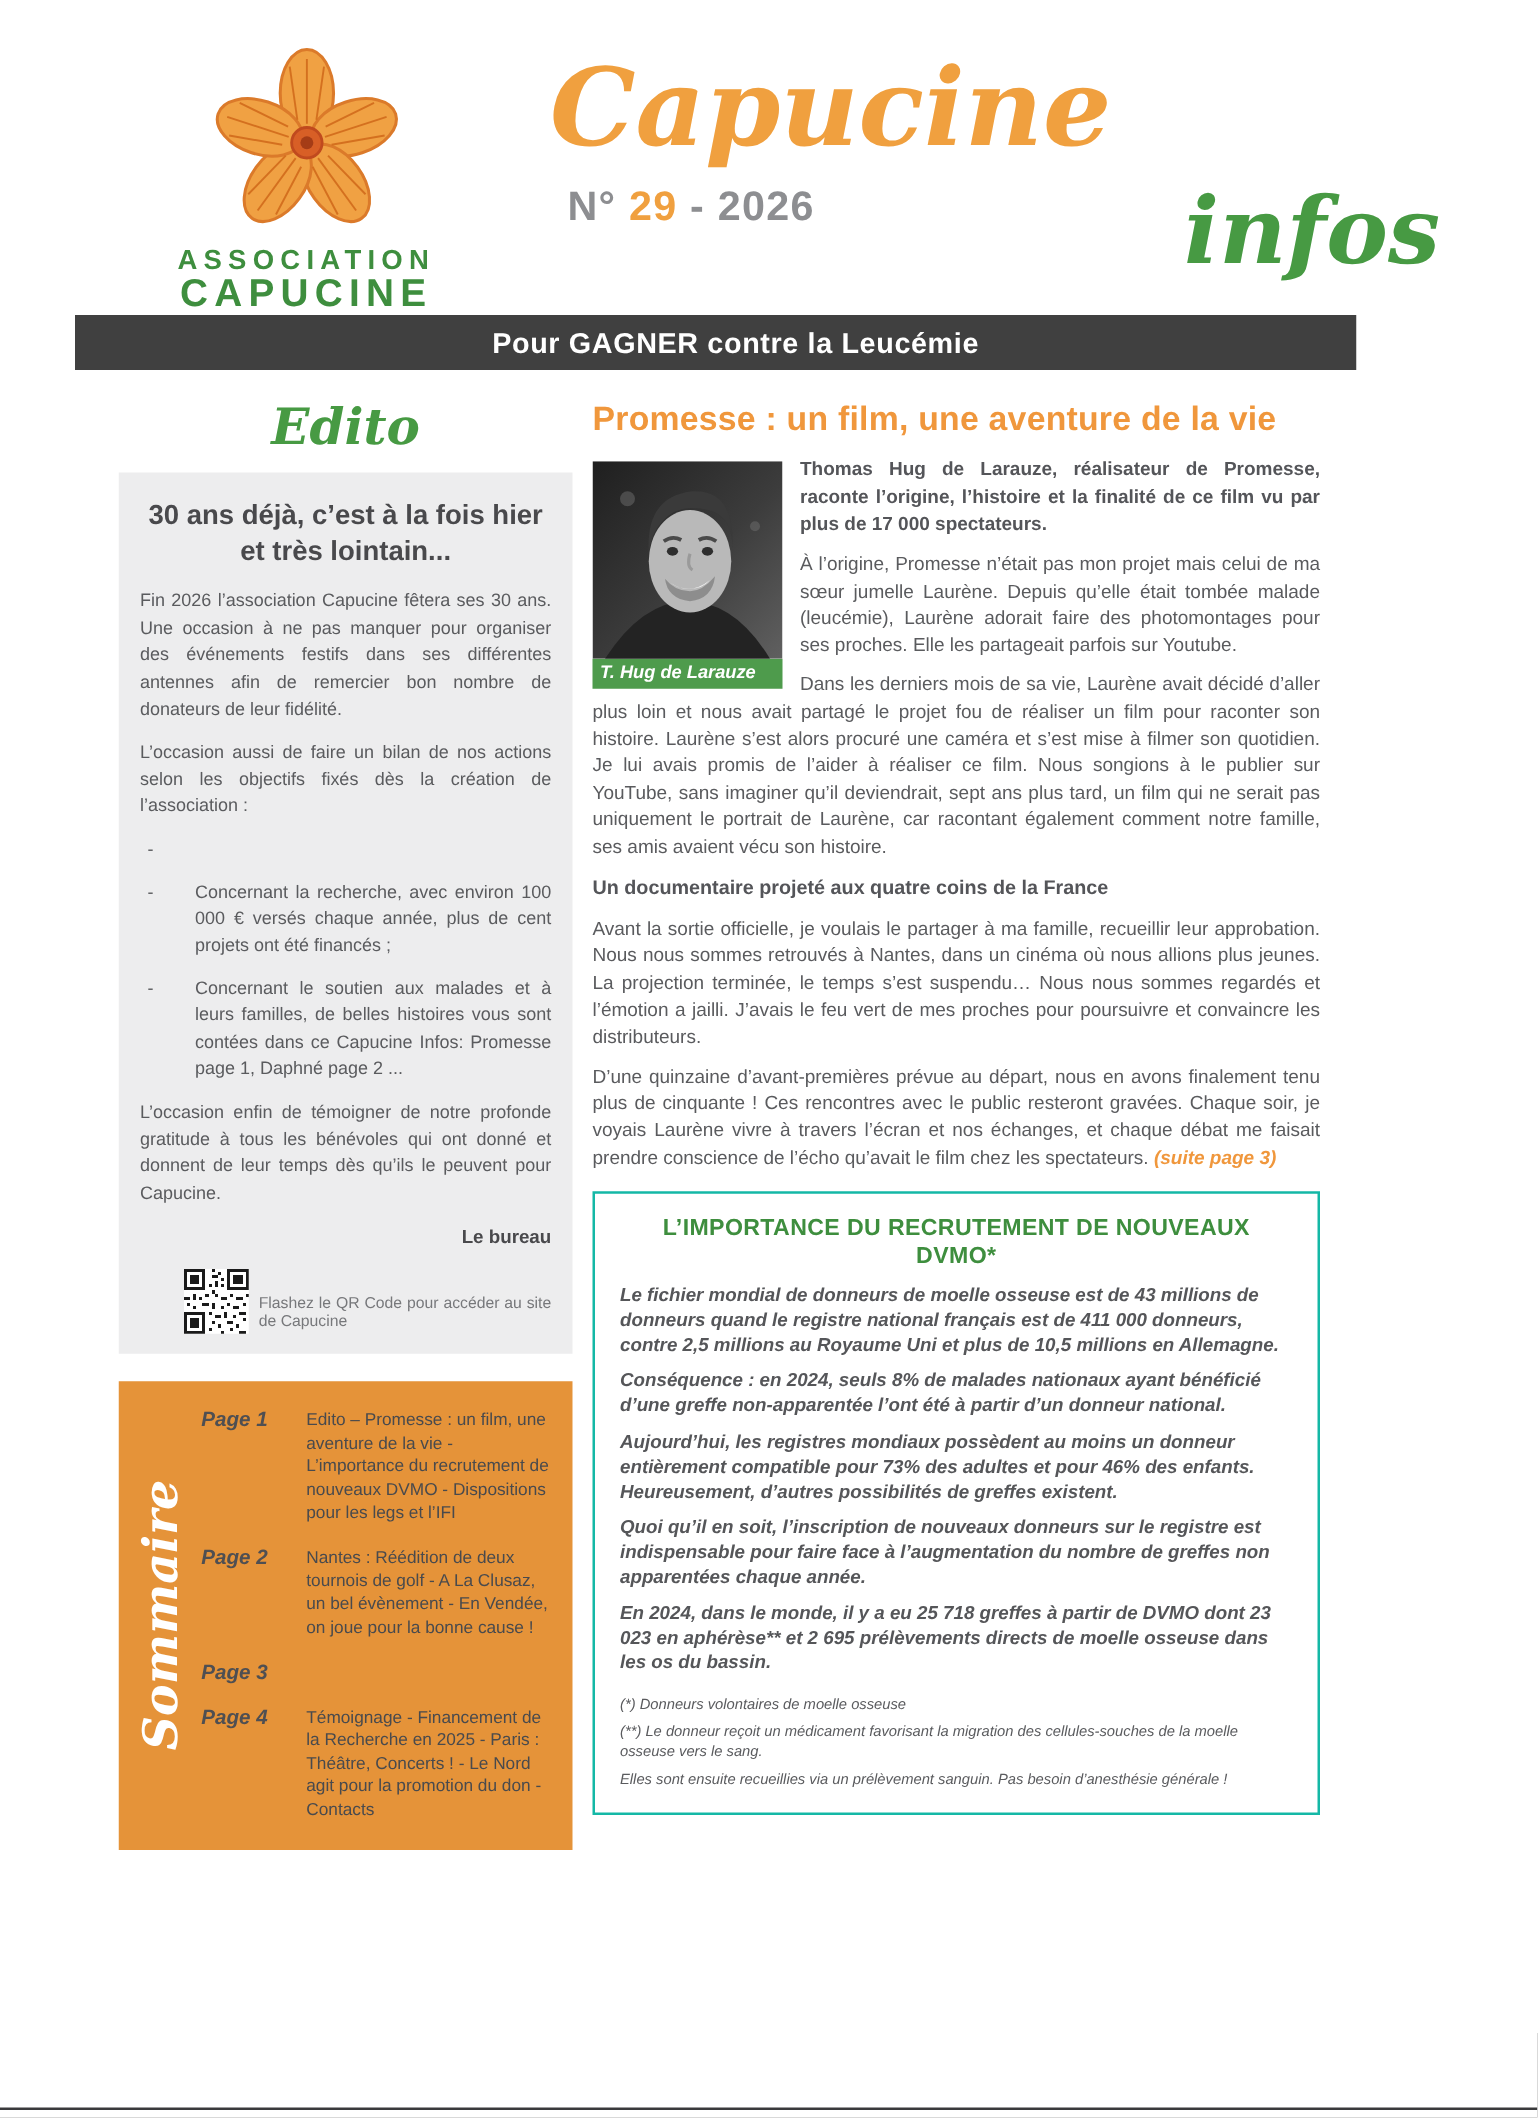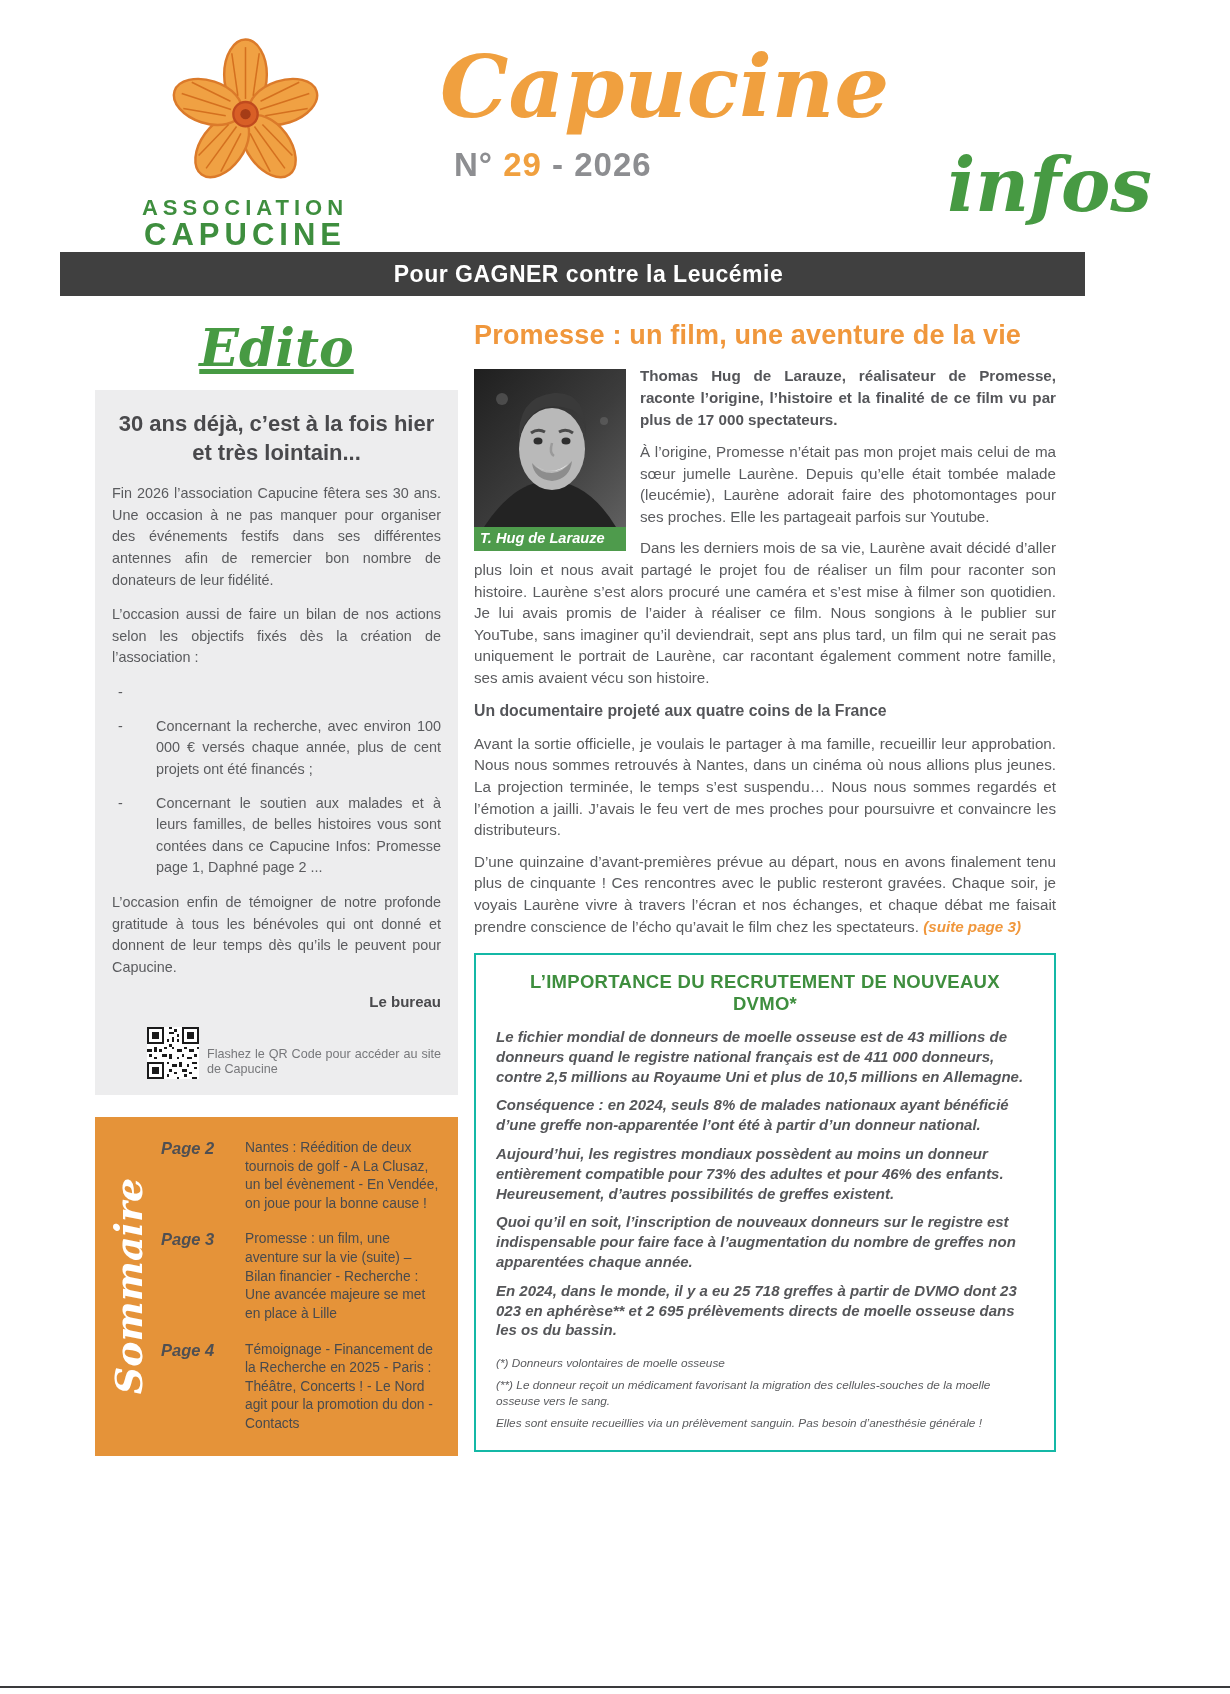--- a/index.html
+++ b/index.html
@@ -23,21 +23,21 @@
   .infos-script{ position:absolute; right:78px; top:148px; font-size:74px; color:#479a43; line-height:1;}
   
   .banner{ margin-left:60px; width:1025px; height:44px; background:#404040;
            display:flex; align-items:center; justify-content:center;padding-left:32px; }
   .banner span{ color:#fff; font-weight:bold; font-size:23px; letter-spacing:.5px; }
   
   .columns{ display:flex; gap:16px; margin:20px 0 0 95px; min-height:1046px; align-items:flex-start;}
   .left-col{ width:363px; flex:none; }
   .right-col{ width:582px; flex:none; }
   
-  .edito-script{ text-align:center; font-size:52px; color:#479a43; line-height:1; margin:6px 0 16px;text-decoration:underline; }
+  .edito-script{ text-align:center; font-size:40px; color:#479a43; line-height:1; margin:6px 0 16px; }
   .edito-box{ background:#ededee; padding:20px 17px 16px; font-size:14.4px; line-height:1.5; text-align:justify;}
   .edito-box h2{ color:#49494c; font-size:22px; line-height:1.3; margin-bottom:16px; text-align:center;}
   .edito-box p{ margin:13px 0; }
   .bullet{ display:flex; margin:12px 0; }
   .bullet .dash{ flex:none; width:44px; padding-left:6px; }
   .bullet .btxt{ flex:1; }
   .signature{ text-align:right; font-weight:bold; color:#49494c; font-size:15px; margin-top:16px;}
   .qr-row{ display:flex; align-items:flex-end; gap:8px; margin-top:10px;margin-left:35px; }
   .qr-row svg{ width:52px; height:52px; flex:none;}
   .qr-caption{ font-size:12.6px; color:#77787b; line-height:1.2; padding-bottom:2px;}
@@ -182,26 +182,29 @@
           <span class="qr-caption">Flashez le QR Code pour accéder au site de Capucine</span>
         </div>
       </div>
 
       <div class="sommaire">
         <div class="sommaire-rail">
           <span class="script sommaire-script">Sommaire</span>
         </div>
         <div class="entries">
           <div class="entry">
+            <span class="pg">Page 1</span>
+            <span class="tx">Edito – Promesse : un film, une aventure de la vie - L’importance du recrutement de nouveaux DVMO - Dispositions pour les legs et l’IFI</span>
+          </div>
+          <div class="entry">
             <span class="pg">Page 2</span>
             <span class="tx">Nantes : Réédition de deux tournois de golf - A La Clusaz, un bel évènement - En Vendée, on joue pour la bonne cause !</span>
           </div>
           <div class="entry">
             <span class="pg">Page 3</span>
-            <span class="tx">Promesse : un film, une aventure sur la vie (suite) – Bilan financier - Recherche : Une avancée majeure se met en place à Lille</span>
           </div>
           <div class="entry">
             <span class="pg">Page 4</span>
             <span class="tx">Témoignage - Financement de la Recherche en 2025 - Paris : Théâtre, Concerts ! - Le Nord agit pour la promotion du don - Contacts</span>
           </div>
         </div>
       </div>
     </aside>
 
     <section class="right-col">

